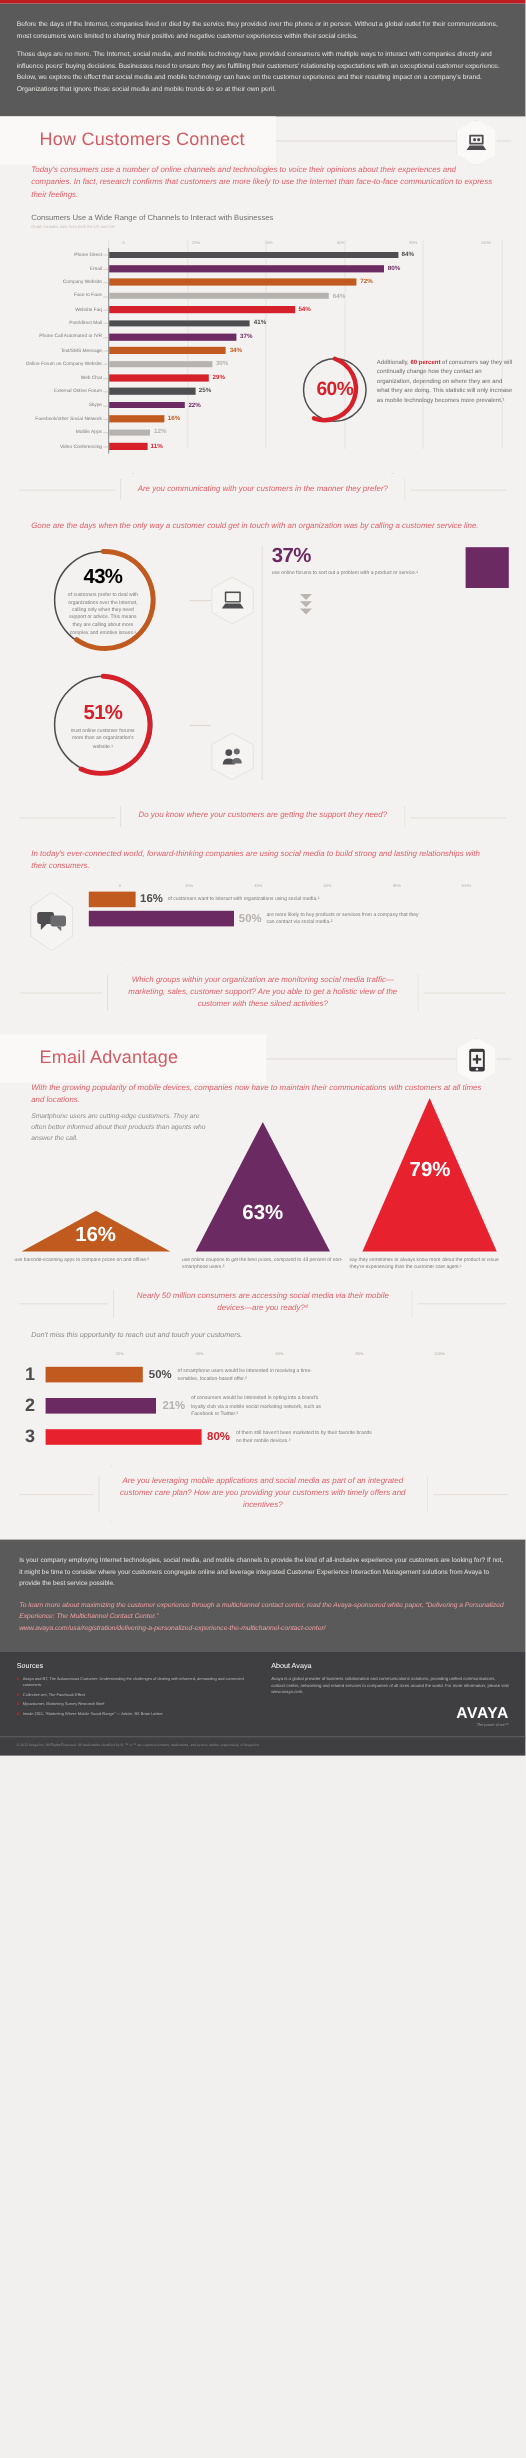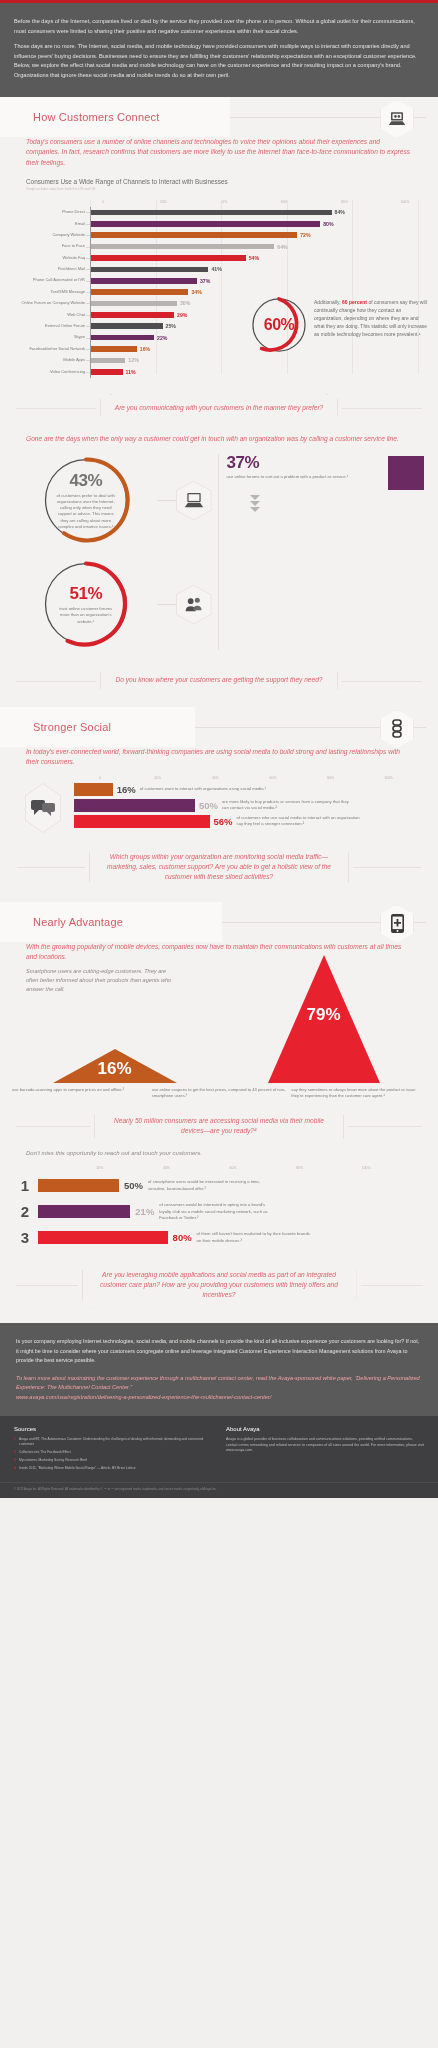--- a/index.html
+++ b/index.html
@@ -15,21 +15,21 @@
   .hdr h1 { color:#ffffff; font-size:14.5px; font-weight:400; line-height:1.28; letter-spacing:.1px; }
 
   .intro { background:#5a5a5a; padding:14px 14px 16px 14px; position:relative; }
   .intro p { color:#e6e4e2; font-size:5.6px; line-height:1.72; margin-bottom:6px; }
   .intro p:last-child{ margin-bottom:0; }
 
   
   .section { position:relative; padding:0 0 4px 0; }
   .banner { position:relative; height:40px; display:flex; align-items:center; }
   .banner .ttl {
-    font-size:11px; color:#d45a63; font-weight:400; letter-spacing:.2px;
+    font-size:15px; color:#d45a63; font-weight:400; letter-spacing:.2px;
     padding-left:33px; position:relative; z-index:3;
   }
   .banner .rule { position:absolute; left:33px; right:12px; top:50%; height:1px; background:#e2dedb; z-index:1;}
   .banner .ttlbg {
     position:absolute; left:0; top:0; height:40px; z-index:2;
     background:#faf9f8; border-right:0;
   }
   .hexicon{
     position:absolute; right:24px; top:3px; width:34px; height:38px; z-index:4;
     background:#faf9f8;
@@ -334,35 +334,35 @@
     <div class="ff">
       <div class="ff-col">
 
         <div style="display:flex;align-items:center;">
           <div class="ring">
             <svg viewBox="0 0 100 100">
               <circle cx="50" cy="50" r="44" fill="none" stroke="#4e4e50" stroke-width="1.4"></circle>
               <path d="M50 6 A44 44 0 1 1 26 86" fill="none" stroke="#c05a1e" stroke-width="4.5" stroke-linecap="round"></path>
             </svg>
             <div class="inner">
-              <div class="big" style="color:#737373">43%</div>
+              <div class="big" style="color:#000000">43%</div>
               <div class="cap">of customers prefer to deal with organizations over the Internet, calling only when they need support or advice. This means they are calling about more complex and emotive issues.¹</div>
             </div>
           </div>
           <div class="connector"></div>
           <div class="hexsm">
             <svg width="20" height="17" viewBox="0 0 24 20">
               <rect x="4" y="1" width="16" height="11" rx="1" fill="#4e4e50"></rect>
               <rect x="5.5" y="2.5" width="13" height="8" fill="#f6f4f2"></rect>
               <path d="M1 18 L4.5 13 L19.5 13 L23 18 Z" fill="#4e4e50"></path>
             </svg>
           </div>
         </div>
 
-        <div style="display:flex;align-items:center;margin-top:12px;">
+        <div style="display:flex;align-items:flex-end;margin-top:12px;">
           <div class="ring">
             <svg viewBox="0 0 100 100">
               <circle cx="50" cy="50" r="44" fill="none" stroke="#4e4e50" stroke-width="1.4"></circle>
               <path d="M50 6 A44 44 0 1 1 30 90" fill="none" stroke="#d6212b" stroke-width="4.5" stroke-linecap="round"></path>
             </svg>
             <div class="inner">
               <div class="big" style="color:#d6212b">51%</div>
               <div class="cap">trust online customer forums more than an organization's website.¹</div>
             </div>
           </div>
@@ -397,32 +397,20 @@
     </div>
 
     <div class="callout">
       <div class="hline l"></div>
       <div class="hline r"></div>
       <div class="q">Do you know where your customers are getting the support they need?</div>
     </div>
   </div>
 
   <div class="section" style="margin-top:8px">
-    <div class="banner">
-      <div class="rule"></div>
-      <div class="ttlbg" style="width:195px"></div>
-      <div class="ttl">Stronger Social</div>
-      <div class="hexicon">
-        <svg width="16" height="20" viewBox="0 0 16 20">
-          <rect x="4" y="1" width="8" height="5" rx="2.5" fill="none" stroke="#3a3a3c" stroke-width="1.6"></rect>
-          <rect x="4" y="7" width="8" height="5" rx="2.5" fill="none" stroke="#3a3a3c" stroke-width="1.6"></rect>
-          <rect x="4" y="13" width="8" height="5" rx="2.5" fill="none" stroke="#3a3a3c" stroke-width="1.6"></rect>
-        </svg>
-      </div>
-    </div>
 
     <div class="lead">In today's ever-connected world, forward-thinking companies are using social media to build strong and lasting relationships with their consumers.</div>
 
     <div class="ss">
       <div class="axis" style="margin-left:78px" id="axis2">
           <span style="left: 3%;">0</span>
           <span style="left: 20.6%;">20%</span>
           <span style="left: 38.2%;">40%</span>
           <span style="left: 55.8%;">60%</span>
           <span style="left: 73.4%;">80%</span>
@@ -443,60 +431,61 @@
             <div class="ssrow">
               <div class="bar" style="width:38.72px;background:#c05a1e"></div>
               <div class="pct" style="color:#4e4e50">16%</div>
               <div class="cap">of customers want to interact with organizations using social media.¹</div>
             </div>
             <div class="ssrow">
               <div class="bar" style="width:121px;background:#6b2a62"></div>
               <div class="pct" style="color:#b5b2af">50%</div>
               <div class="cap">are more likely to buy products or services from a company that they can contact via social media.²</div>
             </div>
-            <div class="ssrow">
-              <div class="bar" style="width:135.51999999999998px;background:#e8212f"></div>
-              <div class="pct" style="color:#d6212b">56%</div>
-              <div class="cap">of customers who use social media to interact with an organization say they feel a stronger connection.²</div>
-            </div>
           </div>
       </div>
     </div>
 
     <div class="callout" style="width:260px;margin-top:10px">
       <div class="hline l" style="left:-72px;width:68px"></div>
       <div class="hline r" style="right:-72px;width:68px"></div>
       <div class="q">Which groups within your organization are monitoring social media traffic—marketing, sales, customer support?  Are you able to get a holistic view of the customer with these siloed activities?</div>
     </div>
   </div>
 
   <div class="section" style="margin-top:6px">
     <div class="banner">
       <div class="rule"></div>
       <div class="ttlbg" style="width:222px"></div>
-      <div class="ttl">Nearly Advantage</div>
+      <div class="ttl">Email Advantage</div>
       <div class="hexicon">
         <svg width="15" height="21" viewBox="0 0 15 21">
           <rect x="1" y="1" width="13" height="19" rx="2" fill="#3a3a3c"></rect>
           <rect x="2.6" y="3.6" width="9.8" height="12.5" fill="#f6f4f2"></rect>
           <path d="M7.5 6 L7.5 13.5 M4 9.8 L11 9.8" stroke="#3a3a3c" stroke-width="1.8"></path>
           <circle cx="7.5" cy="18" r="1" fill="#f6f4f2"></circle>
         </svg>
       </div>
     </div>
 
     <div class="lead">With the growing popularity of mobile devices, companies now have to maintain their communications with customers at all times and locations.</div>
 
     <div style="position:relative;">
       <div style="position:absolute;left:26px;top:4px;width:150px;font-size:5.6px;font-style:italic;color:#8d8a88;line-height:1.6;z-index:5">Smartphone users are cutting-edge customers. They are often better informed about their products than agents who answer the call.</div>
       <div class="tri-wrap" id="tris">
           <div class="tri-col">
             <div class="tri">
               <div class="shape" style="border-bottom:34px solid #c05a1e;border-left-width:62px;border-right-width:62px"></div>
               <div class="lab" style="bottom:4px">16%</div>
+            </div>
+          </div>
+          <div class="tri-col">
+            <div class="tri">
+              <div class="shape" style="border-bottom:108px solid #6b2a62;border-left-width:56px;border-right-width:56px"></div>
+              <div class="lab" style="bottom:22px">63%</div>
             </div>
           </div>
           <div class="tri-col">
             <div class="tri">
               <div class="shape" style="border-bottom:128px solid #e8212f;border-left-width:56px;border-right-width:56px"></div>
               <div class="lab" style="bottom:58px">79%</div>
             </div>
           </div>
         </div>
     </div>
@@ -565,16 +554,20 @@
       <ol id="srclist">
           <li><b>1</b>Avaya and BT, The Autonomous Customer: Understanding the challenges of dealing with informed, demanding and connected customers</li>
           <li><b>2</b>Collective.net, The Facebook Effect</li>
           <li><b>3</b>Mycustomer, Marketing Survey Research Brief</li>
           <li><b>4</b>Inside 2011, “Marketing Where Mobile Social Range” — Article, BX Brian Lattice</li>
         </ol>
     </div>
     <div class="col about">
       <h4>About Avaya</h4>
       <p>Avaya is a global provider of business collaboration and communications solutions, providing unified communications, contact center, networking and related services to companies of all sizes around the world. For more information, please visit www.avaya.com.</p>
+      <div class="avaya">
+        <div class="mark">AVAYA</div>
+        <div class="tag">The power of we™</div>
+      </div>
     </div>
   </div>
   <div class="copy">© 2012 Avaya Inc. All Rights Reserved. All trademarks identified by ®, ™ or ℠ are registered marks, trademarks, and service marks, respectively, of Avaya Inc.</div>
 </div>
 
 </body></html>

